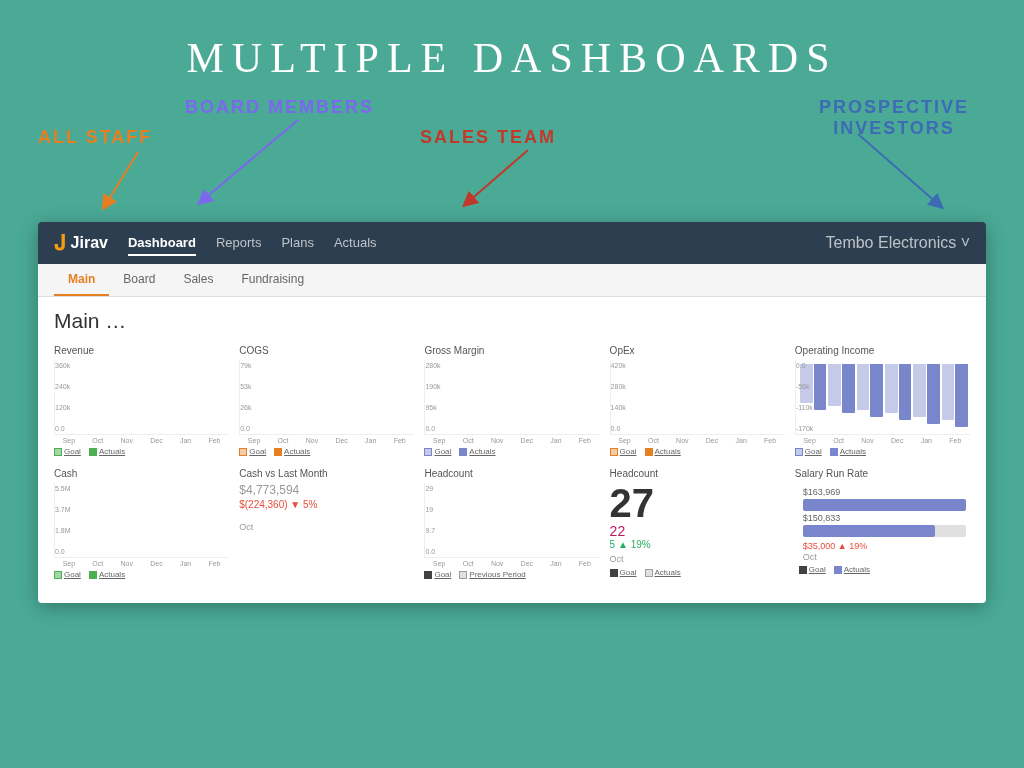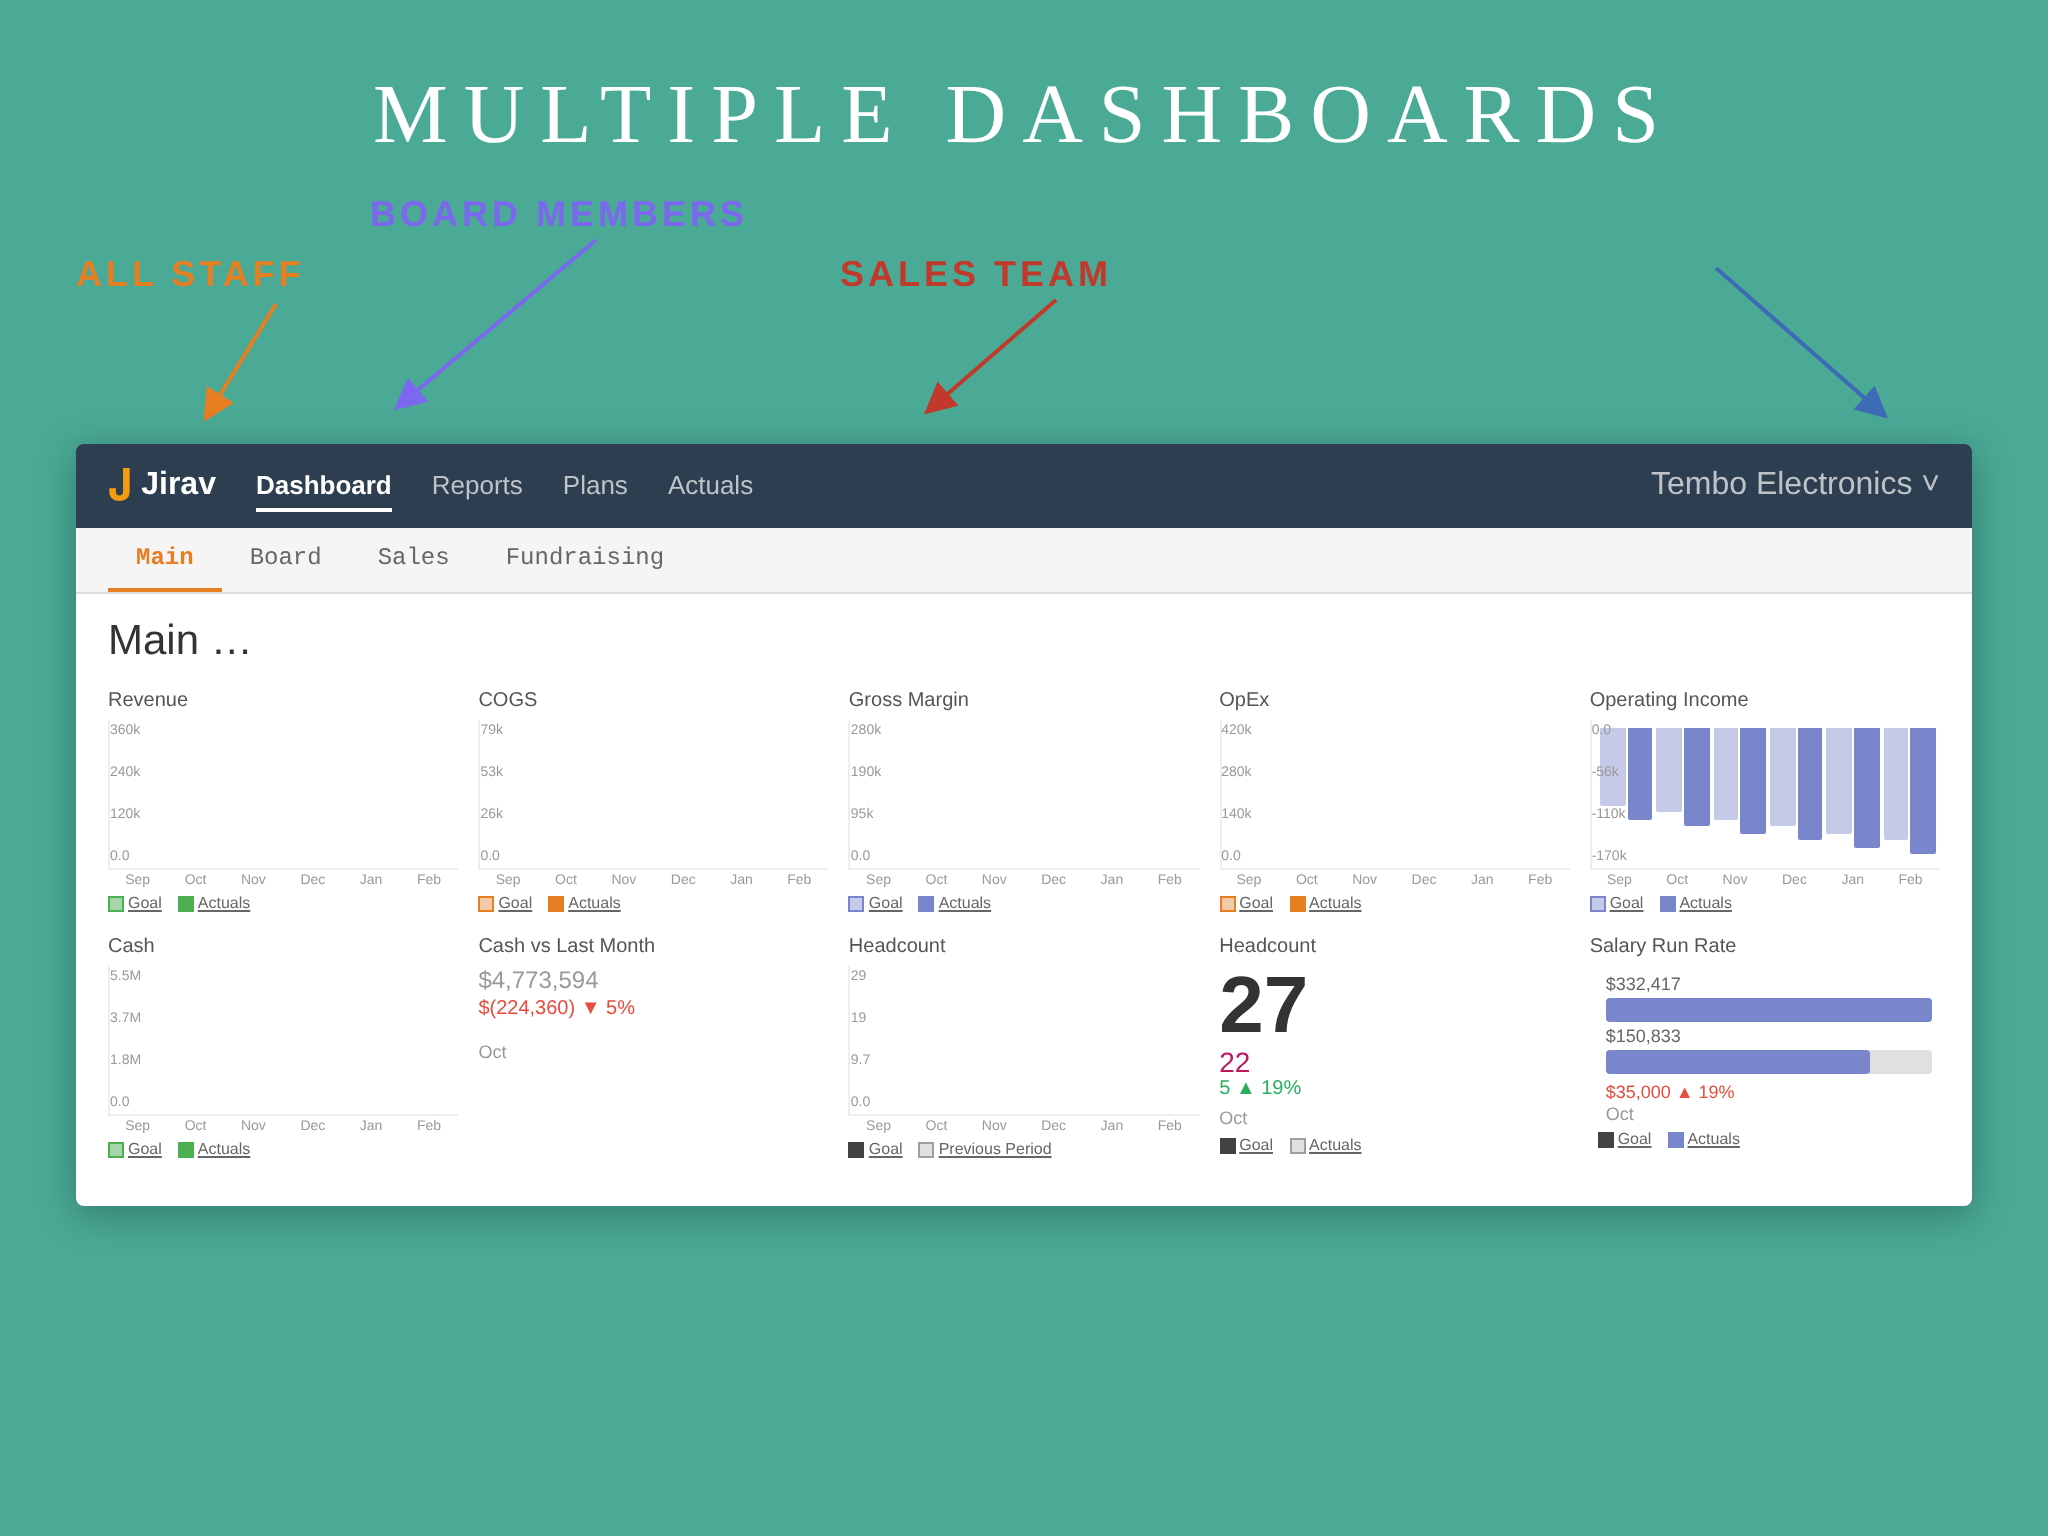--- a/index.html
+++ b/index.html
@@ -139,21 +139,20 @@
       font-size: 16px;
     }
 
     
     .sub-tabs {
       background-color: #f5f5f5;
       border-bottom: 1px solid #ddd;
       display: flex;
       gap: 0;
       padding: 0 16px;
-      font-family: Liberation Mono, monospace;
     }
 
     .sub-tab {
       padding: 8px 14px;
       font-size: 12px;
       color: #666;
       cursor: pointer;
       border-bottom: 2px solid transparent;
     }
 
@@ -342,20 +341,22 @@
   </style>
 </head>
 <body>
 
 <div class="page-title">MULTIPLE DASHBOARDS</div>
 
 <div class="labels-area" style="position:relative;">
   <span class="label-all-staff">ALL STAFF</span>
   <span class="label-board-members">BOARD MEMBERS</span>
   <span class="label-sales-team">SALES TEAM</span>
+  <span class="label-prospective" style="white-space:pre;">PROSPECTIVE
+INVESTORS</span>
 
   <svg class="arrows-svg" viewBox="0 0 948 130" xmlns="http://www.w3.org/2000/svg">
 
     <defs>
       <marker id="arr-orange" markerWidth="8" markerHeight="8" refX="4" refY="4" orient="auto">
         <path d="M0,0 L0,8 L8,4 z" fill="#e67e22"></path>
       </marker>
       <marker id="arr-purple" markerWidth="8" markerHeight="8" refX="4" refY="4" orient="auto">
         <path d="M0,0 L0,8 L8,4 z" fill="#7b68ee"></path>
       </marker>
@@ -811,21 +812,21 @@
           <div class="legend-item">
               <div class="legend-box" style="background:#e0e0e0;border:1px solid #9e9e9e;"></div>
               <span>Actuals</span>
             </div>
         </div>
       </div>
 
       <div class="chart-card">
         <div class="chart-title">Salary Run Rate</div>
         <div class="salary-bar-container" style="padding:4px 4px 0 8px;">
-          <div class="salary-bar-label">$332,417</div>
+          <div class="salary-bar-label">$163,969</div>
           <div class="salary-bar-outer">
             <div class="salary-bar-inner" style="width:100%;"></div>
           </div>
           <div class="salary-bar-label">$150,833</div>
           <div class="salary-bar-outer">
             <div class="salary-bar-inner" style="width:81%;"></div>
           </div>
         </div>
         <div style="margin-top:4px;font-size:9px;color:#e74c3c;padding-left:8px;">$35,000 ▲ 19%</div>
         <div style="margin-top:1px;font-size:9px;color:#999;padding-left:8px;">Oct</div>

